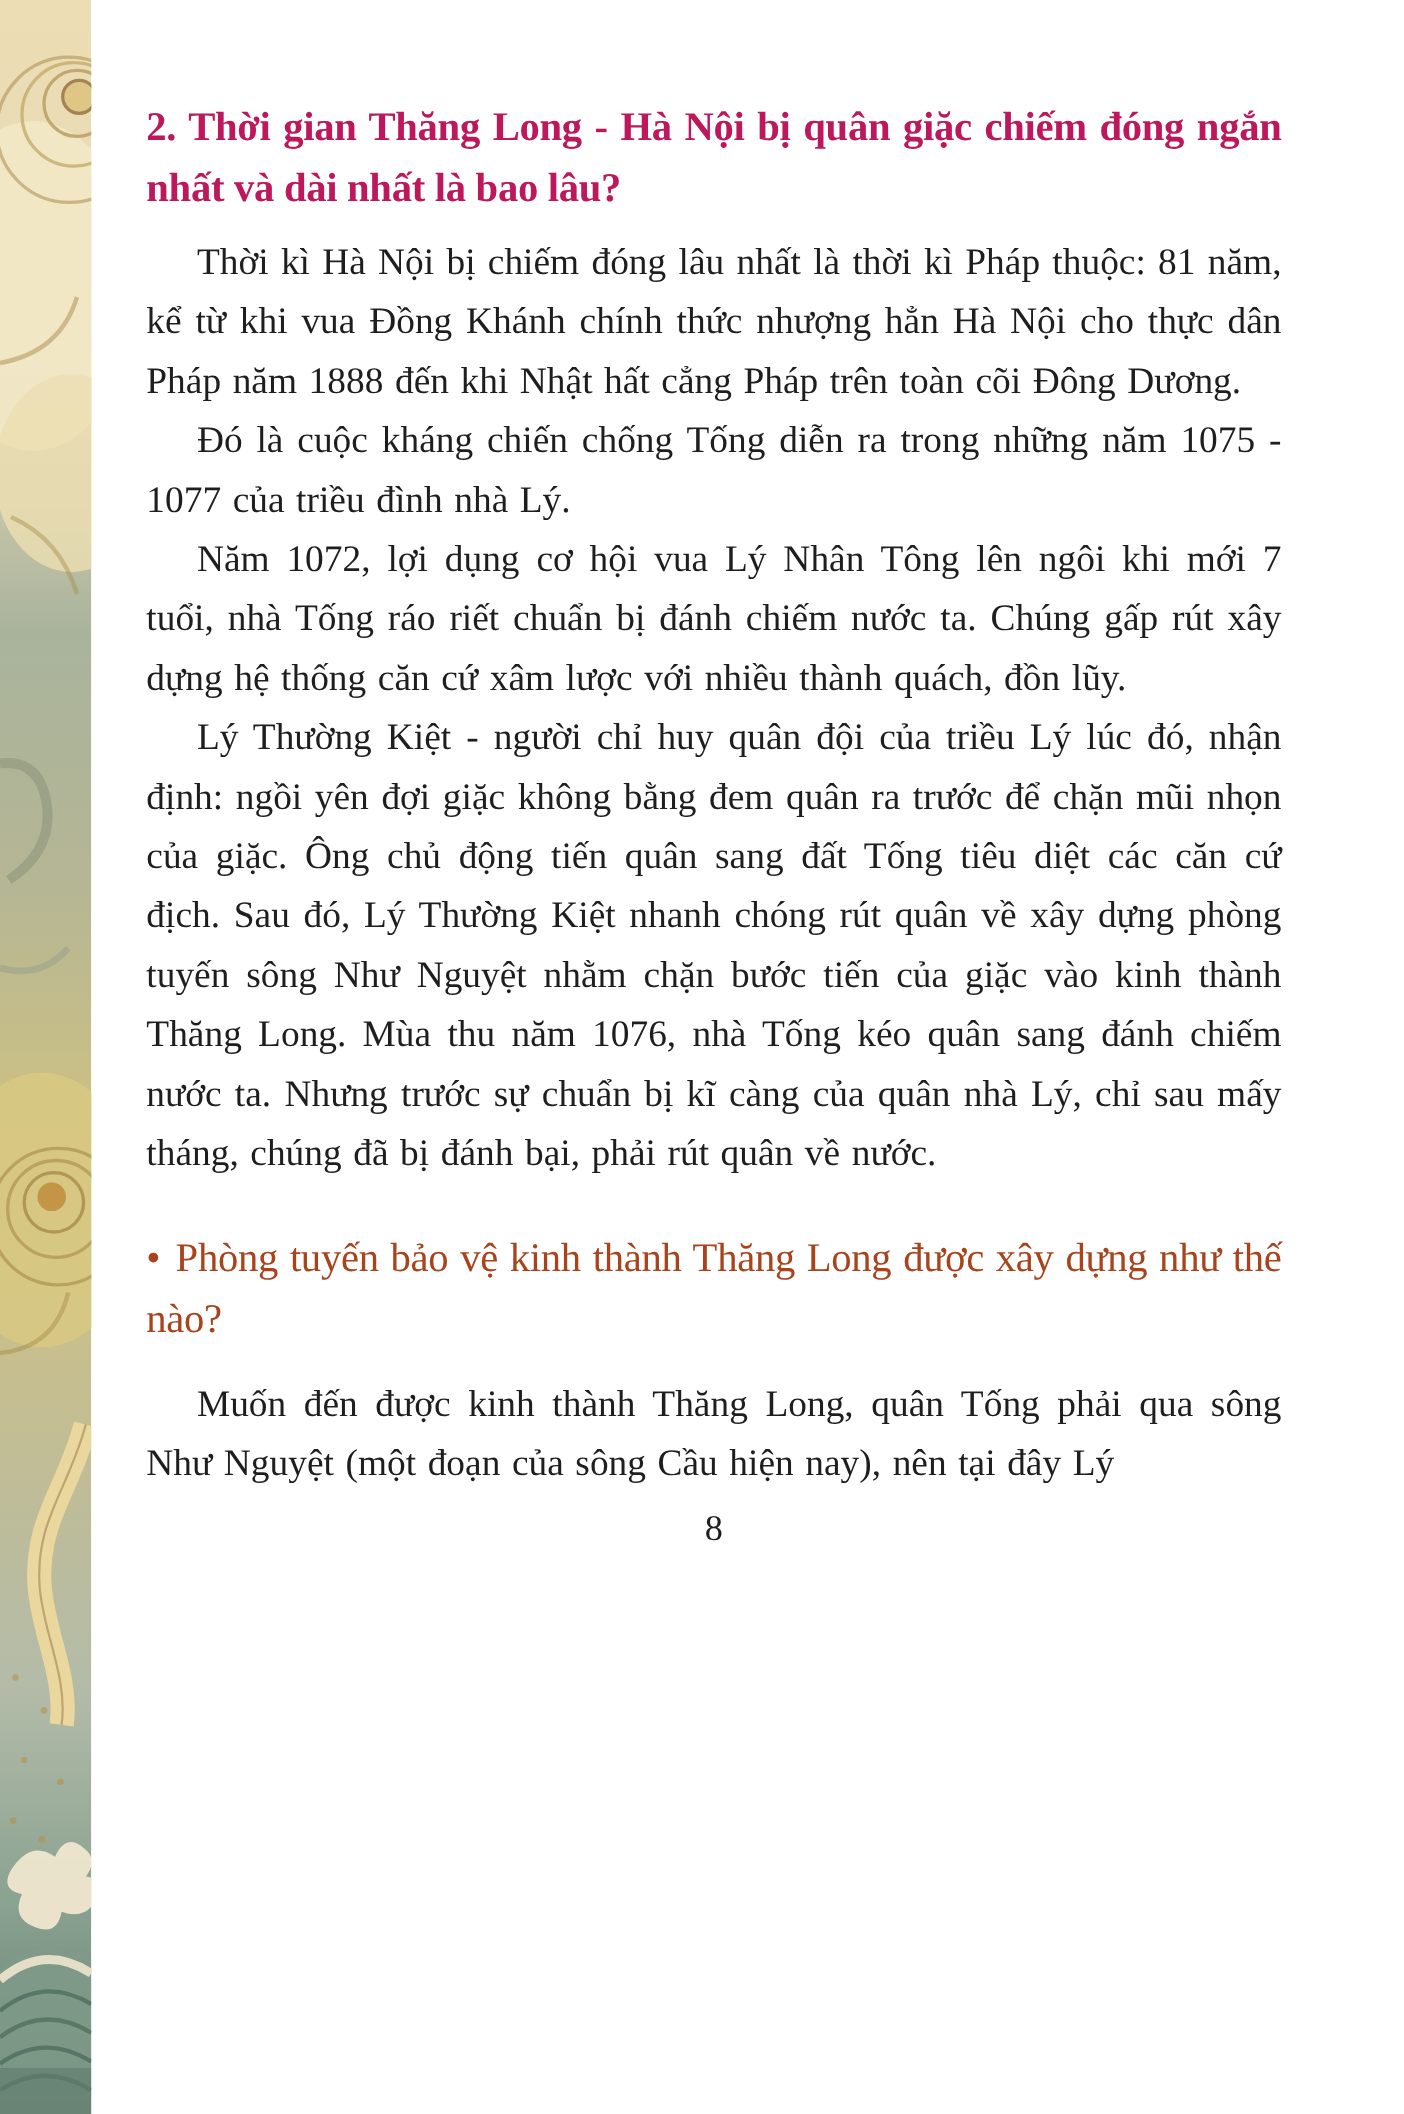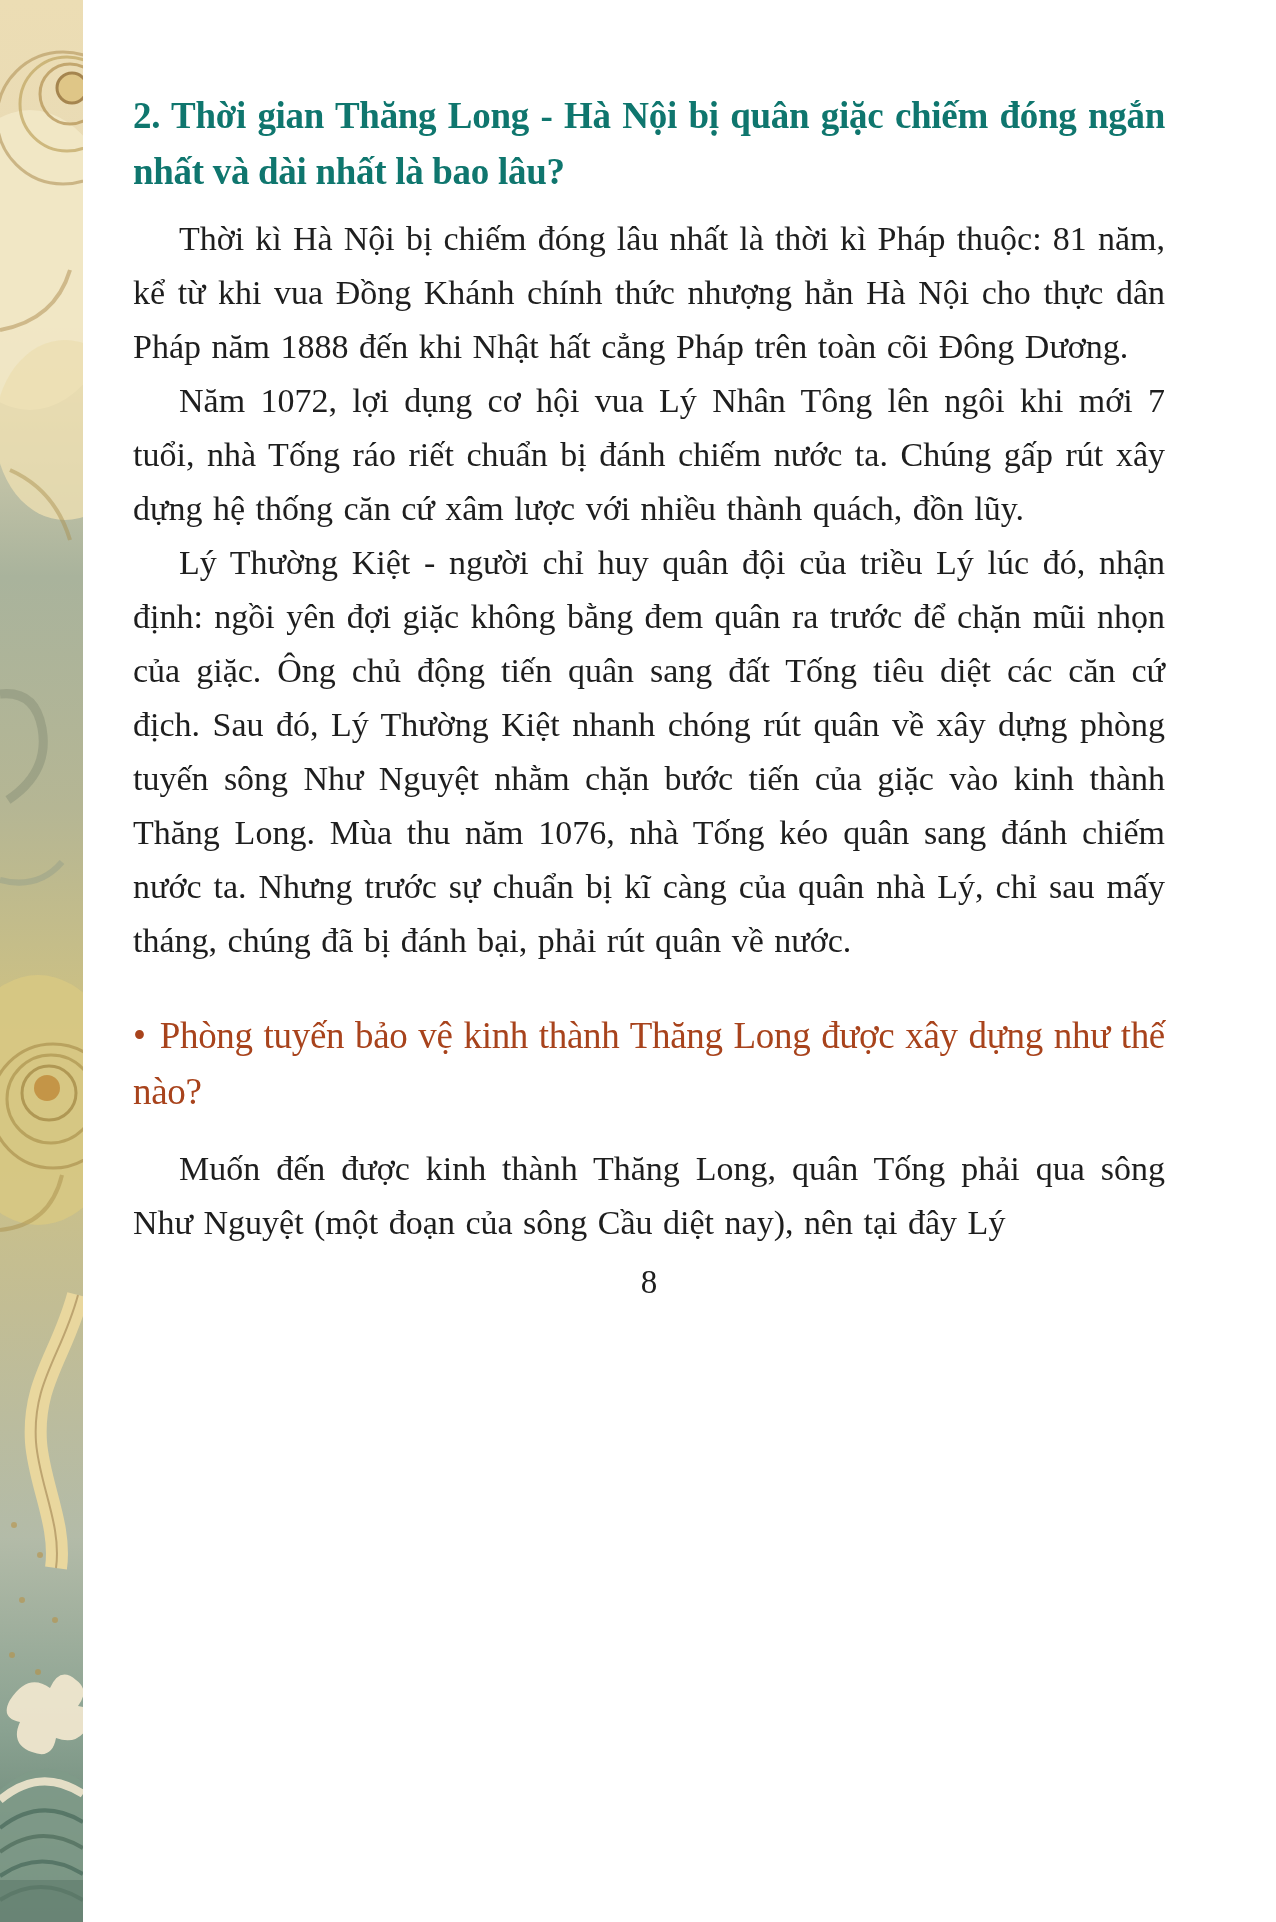--- a/index.html
+++ b/index.html
@@ -17,21 +17,21 @@
     width: 83px; height: 1922px;
   }
   .content {
     position: absolute;
     left: 133px;
     top: 88px;
     width: 1032px;
     color: #1e1e1e;
   }
   .heading {
-    color: #0f766e;
+    color: #be185d;
     font-weight: bold;
     font-size: 37px;
     line-height: 56px;
     text-align: justify;
     letter-spacing: -0.3px;
     margin: 0 0 12px 0;
   }
   .heading.h3 { margin-top: 40px; }
   .bullet-h {
     color: #a8431c;
@@ -122,25 +122,26 @@
     <rect y="1880" width="83" height="42" fill="#5d7a6b" opacity="0.6"></rect>
   </svg>
 
   <div class="content">
 
     <div class="heading">2. Thời gian Thăng Long - Hà Nội bị quân giặc chiếm đóng ngắn nhất và dài nhất là bao lâu?</div>
 
     <p class="para">Thời kì Hà Nội bị chiếm đóng lâu nhất là thời kì Pháp thuộc: 81 năm, kể từ khi vua Đồng Khánh chính thức nhượng hẳn Hà Nội cho thực dân Pháp năm 1888 đến khi Nhật hất cẳng Pháp trên toàn cõi Đông Dương.</p>
 
 
+    <p class="para">Đó là cuộc kháng chiến chống Tống diễn ra trong những năm 1075 - 1077 của triều đình nhà Lý.</p>
     <p class="para">Năm 1072, lợi dụng cơ hội vua Lý Nhân Tông lên ngôi khi mới 7 tuổi, nhà Tống ráo riết chuẩn bị đánh chiếm nước ta. Chúng gấp rút xây dựng hệ thống căn cứ xâm lược với nhiều thành quách, đồn lũy.</p>
     <p class="para">Lý Thường Kiệt - người chỉ huy quân đội của triều Lý lúc đó, nhận định: ngồi yên đợi giặc không bằng đem quân ra trước để chặn mũi nhọn của giặc. Ông chủ động tiến quân sang đất Tống tiêu diệt các căn cứ địch. Sau đó, Lý Thường Kiệt nhanh chóng rút quân về xây dựng phòng tuyến sông Như Nguyệt nhằm chặn bước tiến của giặc vào kinh thành Thăng Long. Mùa thu năm 1076, nhà Tống kéo quân sang đánh chiếm nước ta. Nhưng trước sự chuẩn bị kĩ càng của quân nhà Lý, chỉ sau mấy tháng, chúng đã bị đánh bại, phải rút quân về nước.</p>
 
     <div class="bullet-h">
       <span class="bullet-glyph">•</span><span>Phòng tuyến bảo vệ kinh thành Thăng Long được xây dựng như thế nào?</span>
     </div>
 
-    <p class="para">Muốn đến được kinh thành Thăng Long, quân Tống phải qua sông Như Nguyệt (một đoạn của sông Cầu diệt nay), nên tại đây Lý</p>
+    <p class="para">Muốn đến được kinh thành Thăng Long, quân Tống phải qua sông Như Nguyệt (một đoạn của sông Cầu hiện nay), nên tại đây Lý</p>
 
     <div class="page-number">8</div>
 
   </div>
 </div>
 
 </body></html>

